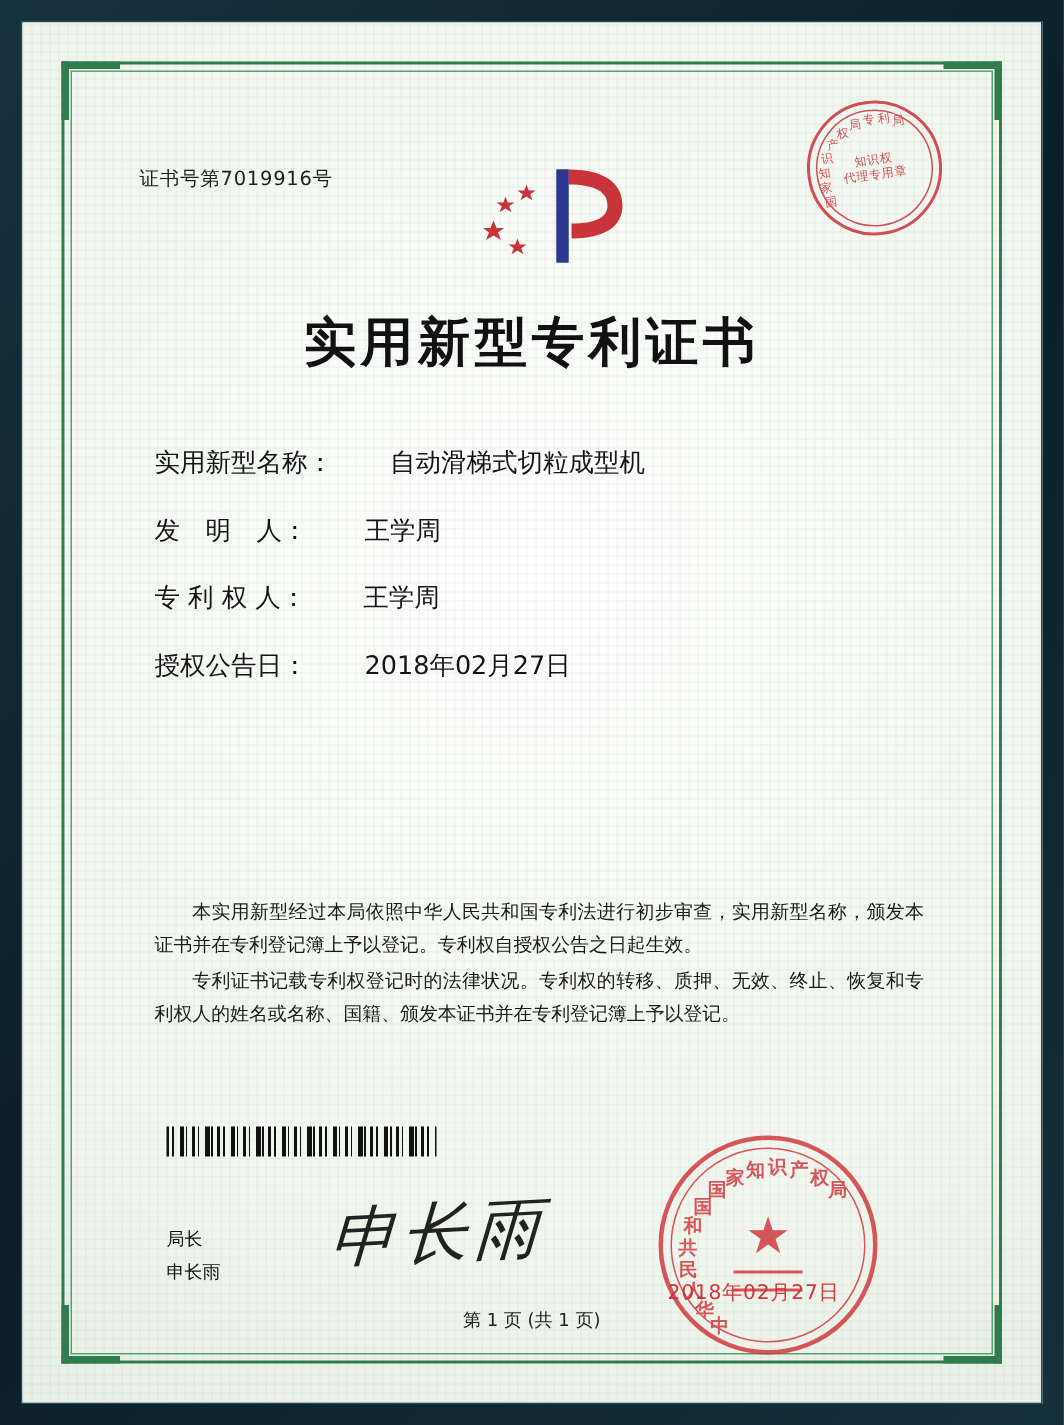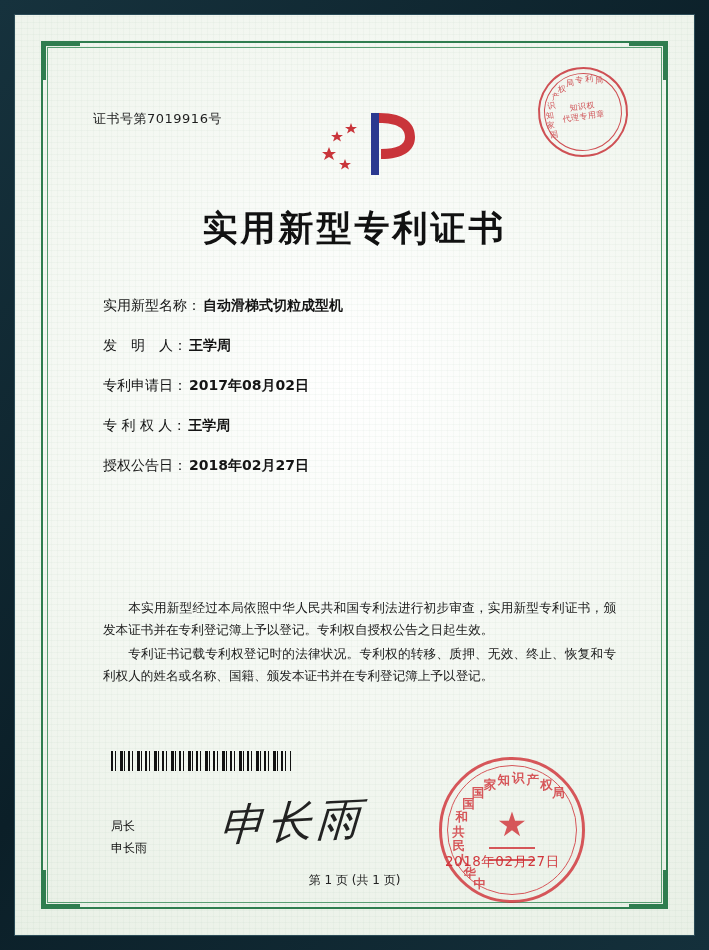--- a/index.html
+++ b/index.html
@@ -144,31 +144,31 @@
   
   .fields {
     position: absolute;
     left: 88px; top: 282px;
     right: 80px;
   }
   .field-row {
     display: flex;
     align-items: baseline;
     margin-bottom: 22px;
-    font-size: 14px;
+    font-size: 17px;
     color: #151515;
+    gap: 36px;
   }
   .field-label {
     white-space: pre;
     color: #151515;
   }
   .field-value {
     color: #151515;
     margin-left: 2px;
-    font-weight: bold;
   }
 
   
   .body-text {
     position: absolute;
     left: 88px; right: 78px; top: 582px;
     font-size: 12.6px;
     line-height: 22px;
     color: #1a1a1a;
     text-align: justify;
@@ -327,35 +327,31 @@
       <div class="fields">
         <div class="field-row">
           <span class="field-label">实用新型名称：</span>
           <span class="field-value">自动滑梯式切粒成型机</span>
         </div>
         <div class="field-row">
           <span class="field-label">发　明　人：</span>
           <span class="field-value">王学周</span>
         </div>
         <div class="field-row">
-          <span class="field-label">专利申请日：</span>
-          <span class="field-value">2017年08月02日</span>
-        </div>
-        <div class="field-row">
           <span class="field-label">专 利 权 人：</span>
           <span class="field-value">王学周</span>
         </div>
         <div class="field-row">
           <span class="field-label">授权公告日：</span>
           <span class="field-value">2018年02月27日</span>
         </div>
       </div>
 
       <div class="body-text">
-        <p>本实用新型经过本局依照中华人民共和国专利法进行初步审查，实用新型专利证书，颁发本证书并在专利登记簿上予以登记。专利权自授权公告之日起生效。</p>
+        <p>本实用新型经过本局依照中华人民共和国专利法进行初步审查，实用新型名称，颁发本证书并在专利登记簿上予以登记。专利权自授权公告之日起生效。</p>
         <p>专利证书记载专利权登记时的法律状况。专利权的转移、质押、无效、终止、恢复和专利权人的姓名或名称、国籍、颁发本证书并在专利登记簿上予以登记。</p>
       </div>
 
       <div class="barcode"></div>
 
       <div class="sign-block">
         <div>局长</div>
         <div>申长雨</div>
       </div>
       <div class="signature">申长雨</div>

